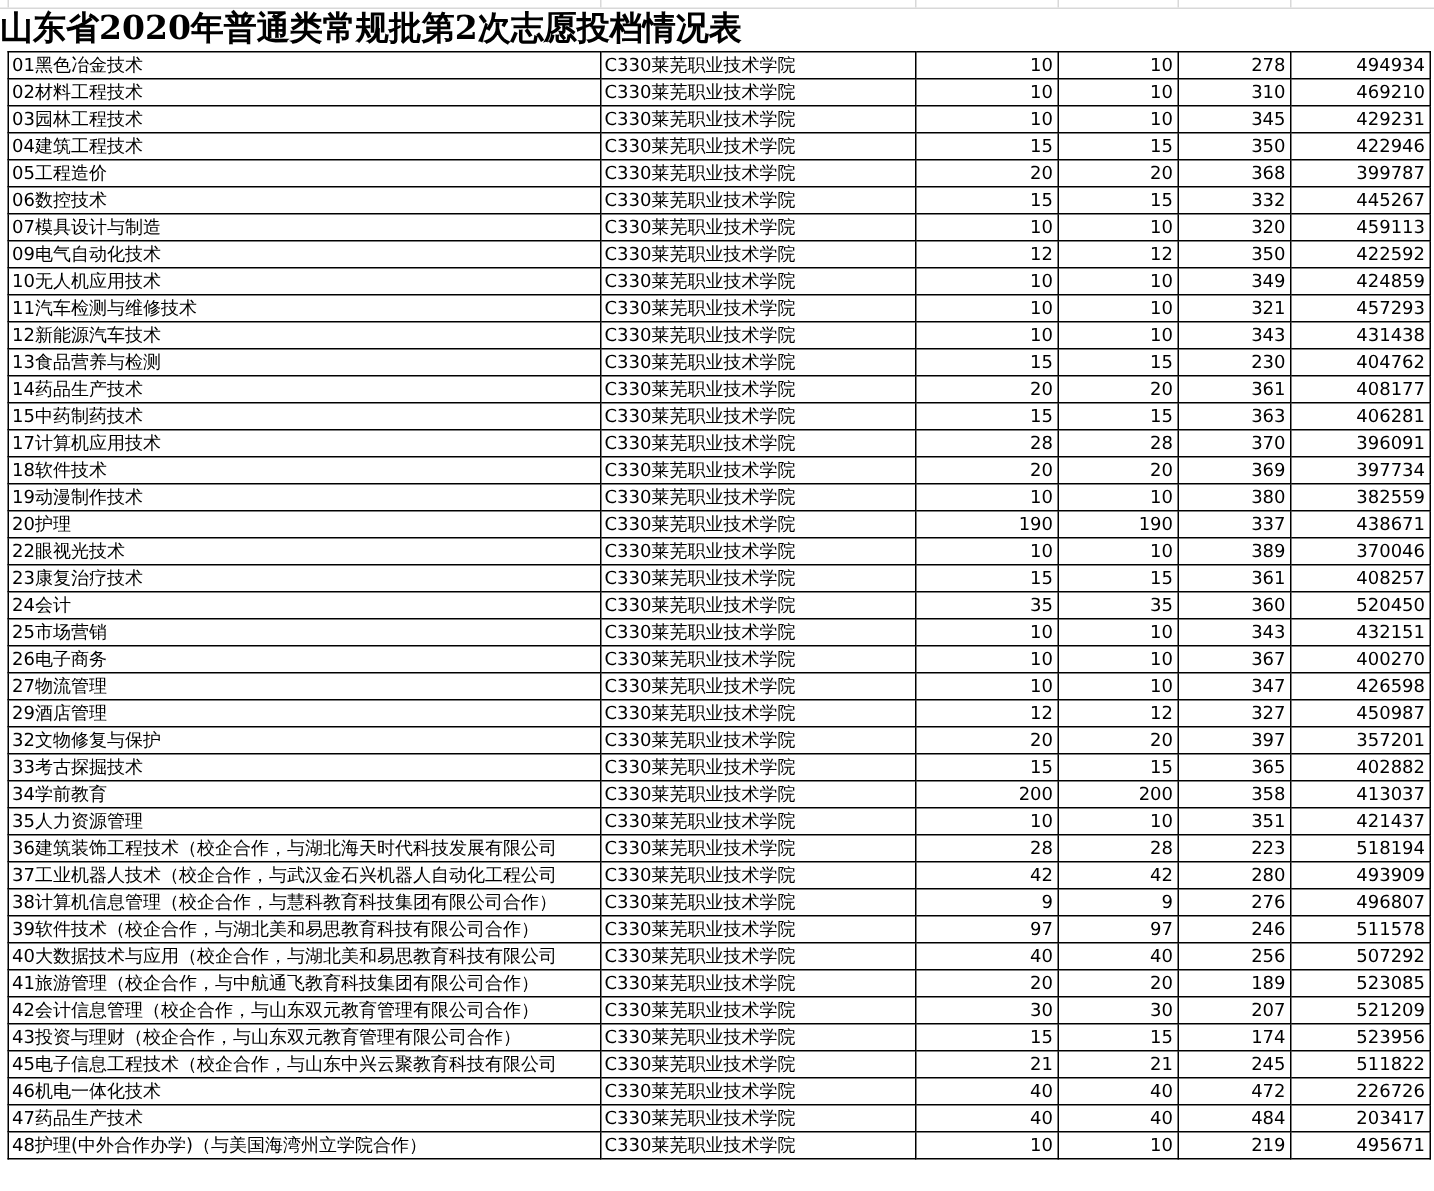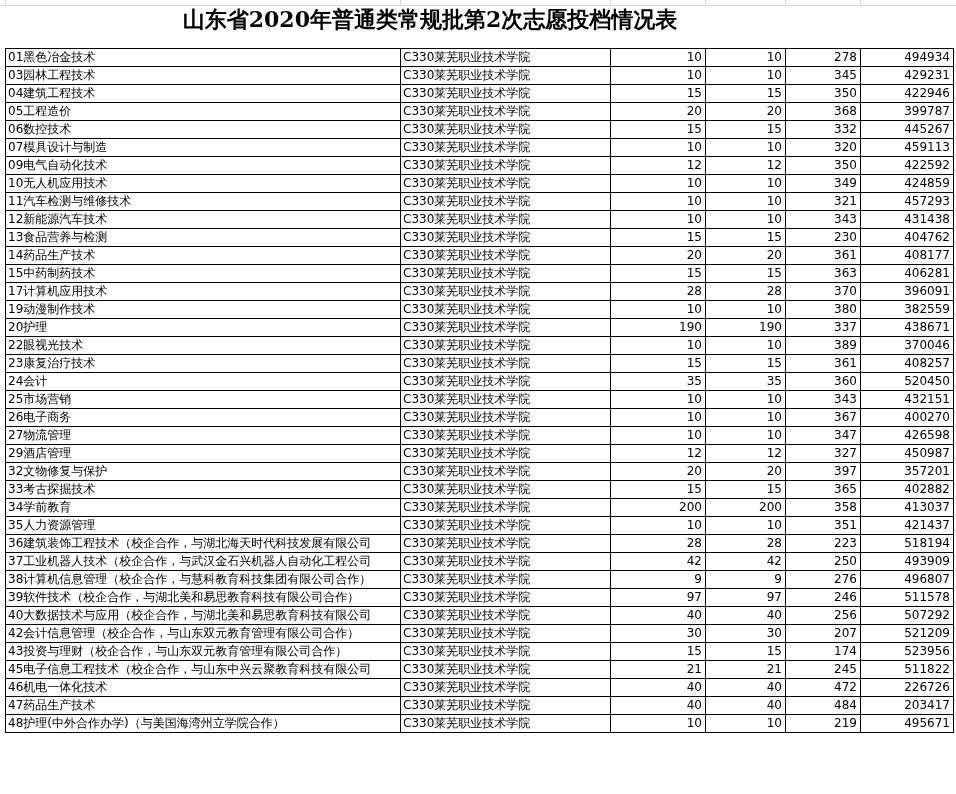--- a/index.html
+++ b/index.html
@@ -1,25 +1,25 @@
 <!DOCTYPE html>
 <html><head>
 <meta charset="utf-8">
 <style>
   html, body { margin:0; padding:0; background:#ffffff; }
   body { width:956px; height:794px; overflow:hidden; position:relative; font-family:"DejaVu Sans","Liberation Sans",sans-serif; }
   .gridtop { position:absolute; left:0; top:0; width:956px; height:5px; border-bottom:1px solid #d8d8d8; }
   .gridtop .vl { position:absolute; top:0; height:5px; border-left:1px solid #d8d8d8; }
   .title {
     position:absolute; left:0; top:5px; width:860px; height:29px;
-    text-align:center; font-family:"DejaVu Serif","Liberation Serif",serif;
+    font-family:"DejaVu Serif","Liberation Serif",serif;
     font-weight:bold; font-size:22px; line-height:29px; color:#000; letter-spacing:0px;
   }
   table.sheet {
-    position:absolute; left:5px; top:48px;
+    position:absolute; left:5px; top:34px;
     border-collapse:collapse; table-layout:fixed;
   }
   table.sheet td {
     border:1px solid #000; height:17px; padding:0 2px; font-size:12px; line-height:17px;
     white-space:nowrap; overflow:hidden; color:#000;
   }
   table.sheet td.num { text-align:right; padding-right:3px; }
   col.c1 { width:395px; } col.c2 { width:210px; } col.c3 { width:95px; }
   col.c4 { width:80px; } col.c5 { width:75px; } col.c6 { width:93px; }
 </style>
@@ -49,20 +49,28 @@
   <tbody id="tbody">
       <tr>
         <td>01黑色冶金技术</td>
         <td>C330莱芜职业技术学院</td>
         <td class="num">10</td>
         <td class="num">10</td>
         <td class="num">278</td>
         <td class="num">494934</td>
       </tr>
       <tr>
+        <td>02材料工程技术</td>
+        <td>C330莱芜职业技术学院</td>
+        <td class="num">10</td>
+        <td class="num">10</td>
+        <td class="num">310</td>
+        <td class="num">469210</td>
+      </tr>
+      <tr>
         <td>03园林工程技术</td>
         <td>C330莱芜职业技术学院</td>
         <td class="num">10</td>
         <td class="num">10</td>
         <td class="num">345</td>
         <td class="num">429231</td>
       </tr>
       <tr>
         <td>04建筑工程技术</td>
         <td>C330莱芜职业技术学院</td>
@@ -153,20 +161,28 @@
       </tr>
       <tr>
         <td>17计算机应用技术</td>
         <td>C330莱芜职业技术学院</td>
         <td class="num">28</td>
         <td class="num">28</td>
         <td class="num">370</td>
         <td class="num">396091</td>
       </tr>
       <tr>
+        <td>18软件技术</td>
+        <td>C330莱芜职业技术学院</td>
+        <td class="num">20</td>
+        <td class="num">20</td>
+        <td class="num">369</td>
+        <td class="num">397734</td>
+      </tr>
+      <tr>
         <td>19动漫制作技术</td>
         <td>C330莱芜职业技术学院</td>
         <td class="num">10</td>
         <td class="num">10</td>
         <td class="num">380</td>
         <td class="num">382559</td>
       </tr>
       <tr>
         <td>20护理</td>
         <td>C330莱芜职业技术学院</td>
@@ -269,21 +285,21 @@
         <td class="num">28</td>
         <td class="num">28</td>
         <td class="num">223</td>
         <td class="num">518194</td>
       </tr>
       <tr>
         <td>37工业机器人技术（校企合作，与武汉金石兴机器人自动化工程公司</td>
         <td>C330莱芜职业技术学院</td>
         <td class="num">42</td>
         <td class="num">42</td>
-        <td class="num">250</td>
+        <td class="num">280</td>
         <td class="num">493909</td>
       </tr>
       <tr>
         <td>38计算机信息管理（校企合作，与慧科教育科技集团有限公司合作）</td>
         <td>C330莱芜职业技术学院</td>
         <td class="num">9</td>
         <td class="num">9</td>
         <td class="num">276</td>
         <td class="num">496807</td>
       </tr>
@@ -297,20 +313,28 @@
       </tr>
       <tr>
         <td>40大数据技术与应用（校企合作，与湖北美和易思教育科技有限公司</td>
         <td>C330莱芜职业技术学院</td>
         <td class="num">40</td>
         <td class="num">40</td>
         <td class="num">256</td>
         <td class="num">507292</td>
       </tr>
       <tr>
+        <td>41旅游管理（校企合作，与中航通飞教育科技集团有限公司合作）</td>
+        <td>C330莱芜职业技术学院</td>
+        <td class="num">20</td>
+        <td class="num">20</td>
+        <td class="num">189</td>
+        <td class="num">523085</td>
+      </tr>
+      <tr>
         <td>42会计信息管理（校企合作，与山东双元教育管理有限公司合作）</td>
         <td>C330莱芜职业技术学院</td>
         <td class="num">30</td>
         <td class="num">30</td>
         <td class="num">207</td>
         <td class="num">521209</td>
       </tr>
       <tr>
         <td>43投资与理财（校企合作，与山东双元教育管理有限公司合作）</td>
         <td>C330莱芜职业技术学院</td>

